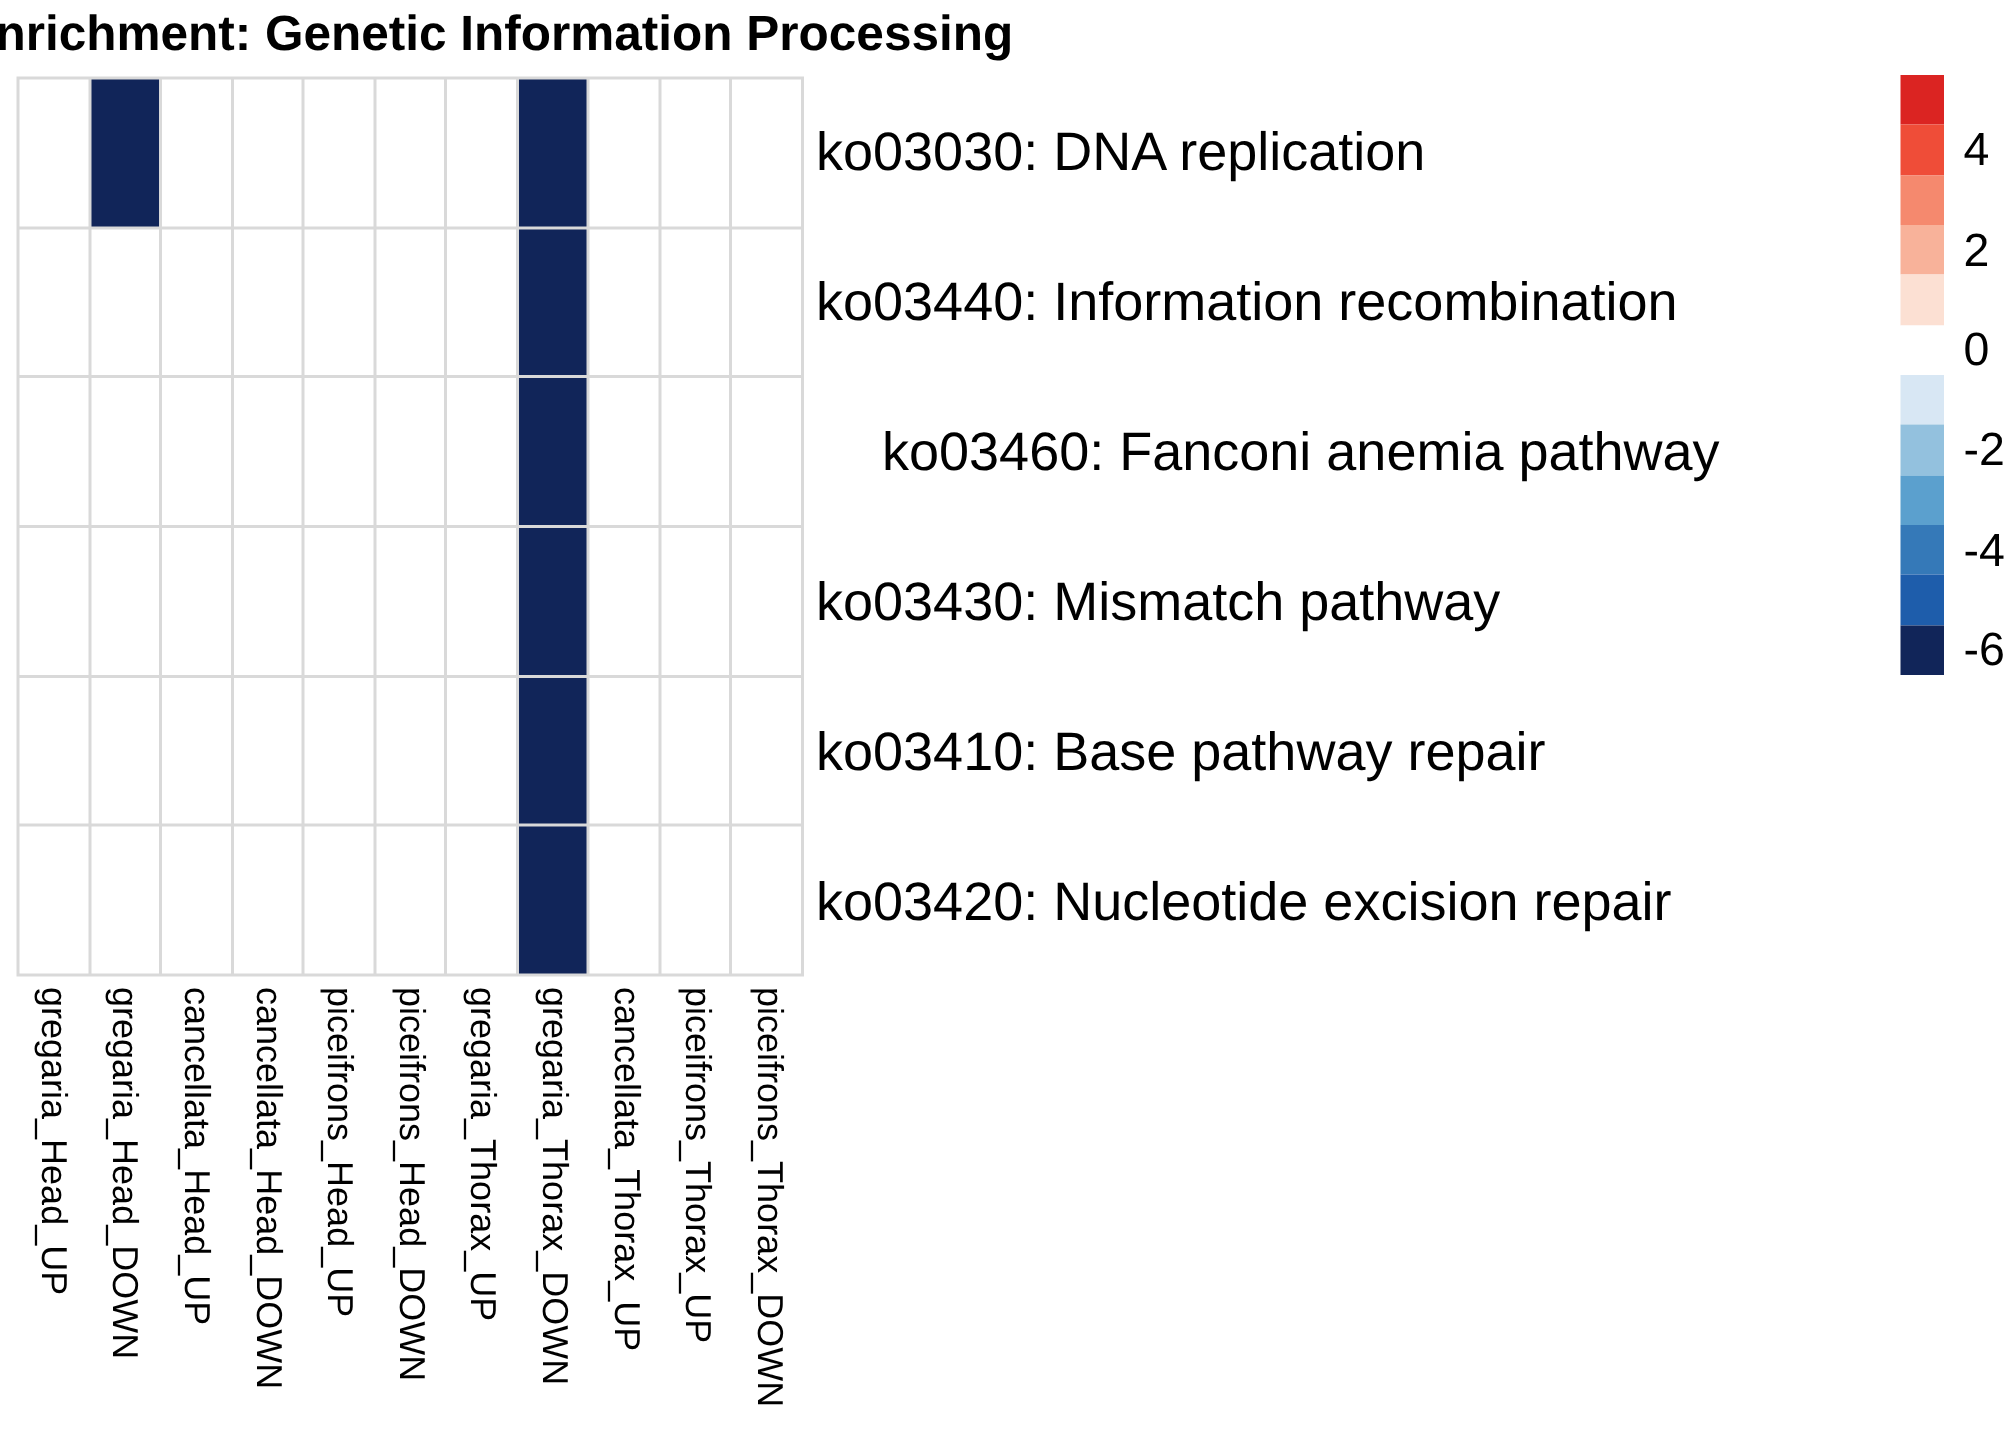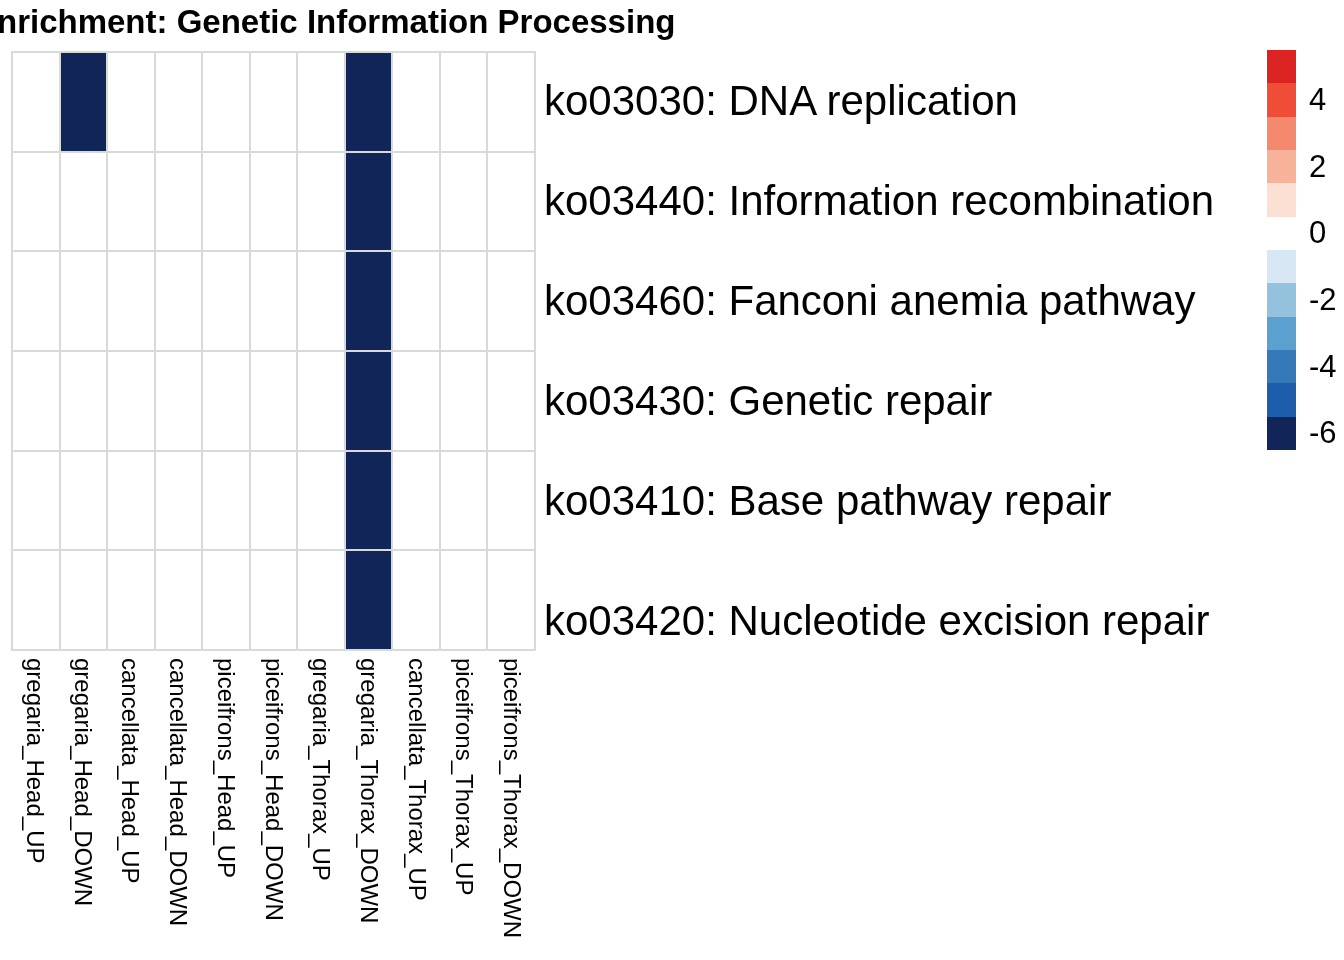--- a/index.html
+++ b/index.html
@@ -39,21 +39,21 @@
     box-sizing: border-box;
     background: #d9d9d9;
   }
   .cell {
     background: #ffffff;
   }
   .row-label {
     position: absolute;
     left: 544px;
     transform: translateY(-50%);
-    font-size: 42px;
+    font-size: 36px;
     white-space: nowrap;
   }
   .col-label {
     position: absolute;
     top: 658px;
     transform: translateX(-50%);
     writing-mode: vertical-rl;
     font-size: 24px;
     white-space: nowrap;
     letter-spacing: 0px;
@@ -150,24 +150,24 @@
       <div class="cell"></div>
       <div class="cell" style="background: rgb(17, 37, 89);"></div>
       <div class="cell"></div>
       <div class="cell"></div>
       <div class="cell"></div>
     </div>
 
   <div id="row-labels">
       <div class="row-label" style="top: 101px;">ko03030: DNA replication</div>
       <div class="row-label" style="top: 201px;">ko03440: Information recombination</div>
-      <div class="row-label" style="top: 301px;">ko03460: Fanconi anemia pathway</div>
-      <div class="row-label" style="top: 401px;">ko03430: Genetic repair</div>
+      <div class="row-label" style="top: 301px; margin-left: 44px;">ko03460: Fanconi anemia pathway</div>
+      <div class="row-label" style="top: 401px;">ko03430: Mismatch pathway</div>
       <div class="row-label" style="top: 501px;">ko03410: Base pathway repair</div>
-      <div class="row-label" style="top: 601px; margin-top: 20px;">ko03420: Nucleotide excision repair</div>
+      <div class="row-label" style="top: 601px;">ko03420: Nucleotide excision repair</div>
     </div>
 
   <div id="col-labels">
       <div class="col-label" style="left: 34.8636px;">gregaria_Head_UP</div>
       <div class="col-label" style="left: 82.5909px;">gregaria_Head_DOWN</div>
       <div class="col-label" style="left: 130.318px;">cancellata_Head_UP</div>
       <div class="col-label" style="left: 178.045px;">cancellata_Head_DOWN</div>
       <div class="col-label" style="left: 225.773px;">piceifrons_Head_UP</div>
       <div class="col-label" style="left: 273.5px;">piceifrons_Head_DOWN</div>
       <div class="col-label" style="left: 321.227px;">gregaria_Thorax_UP</div>

